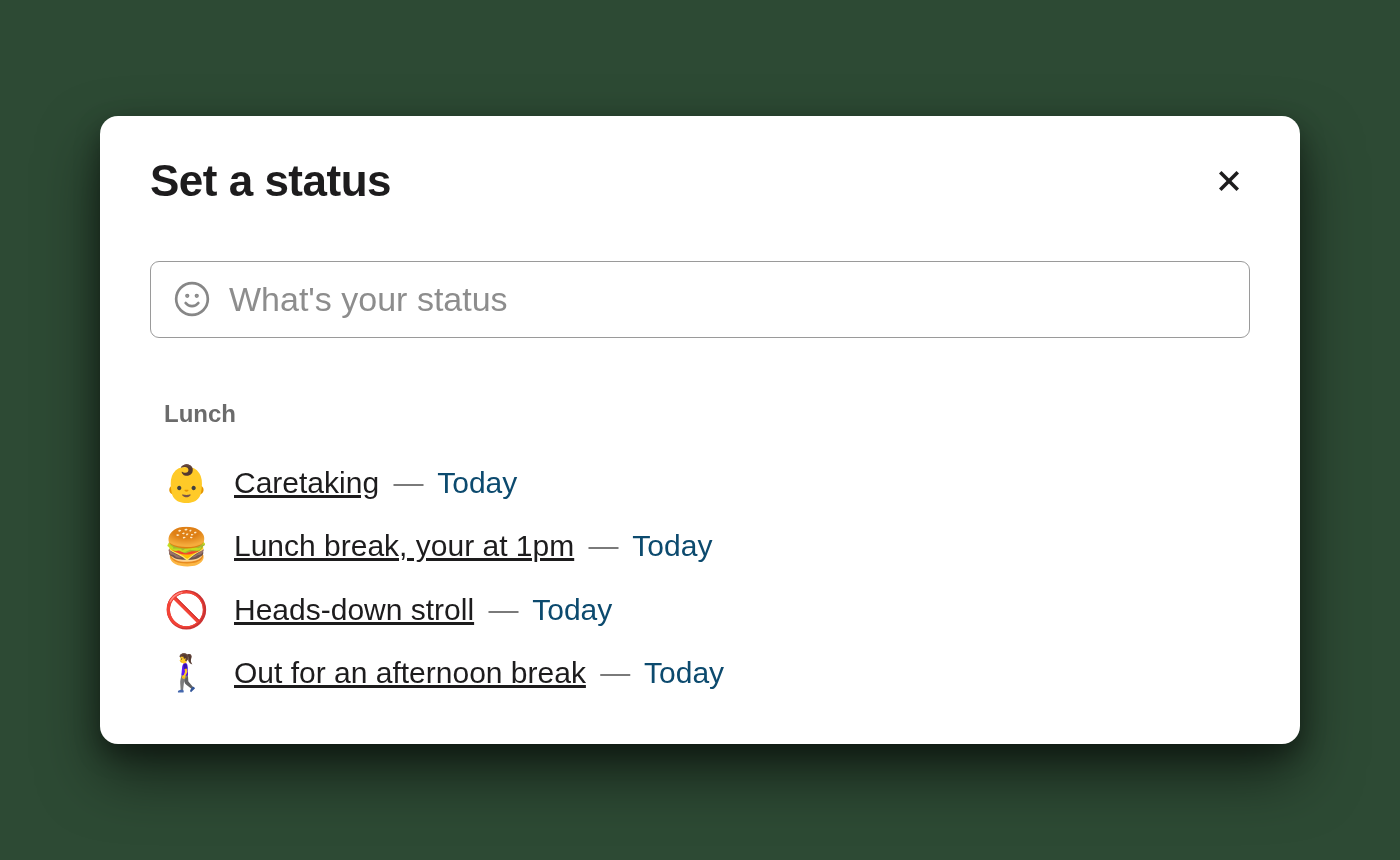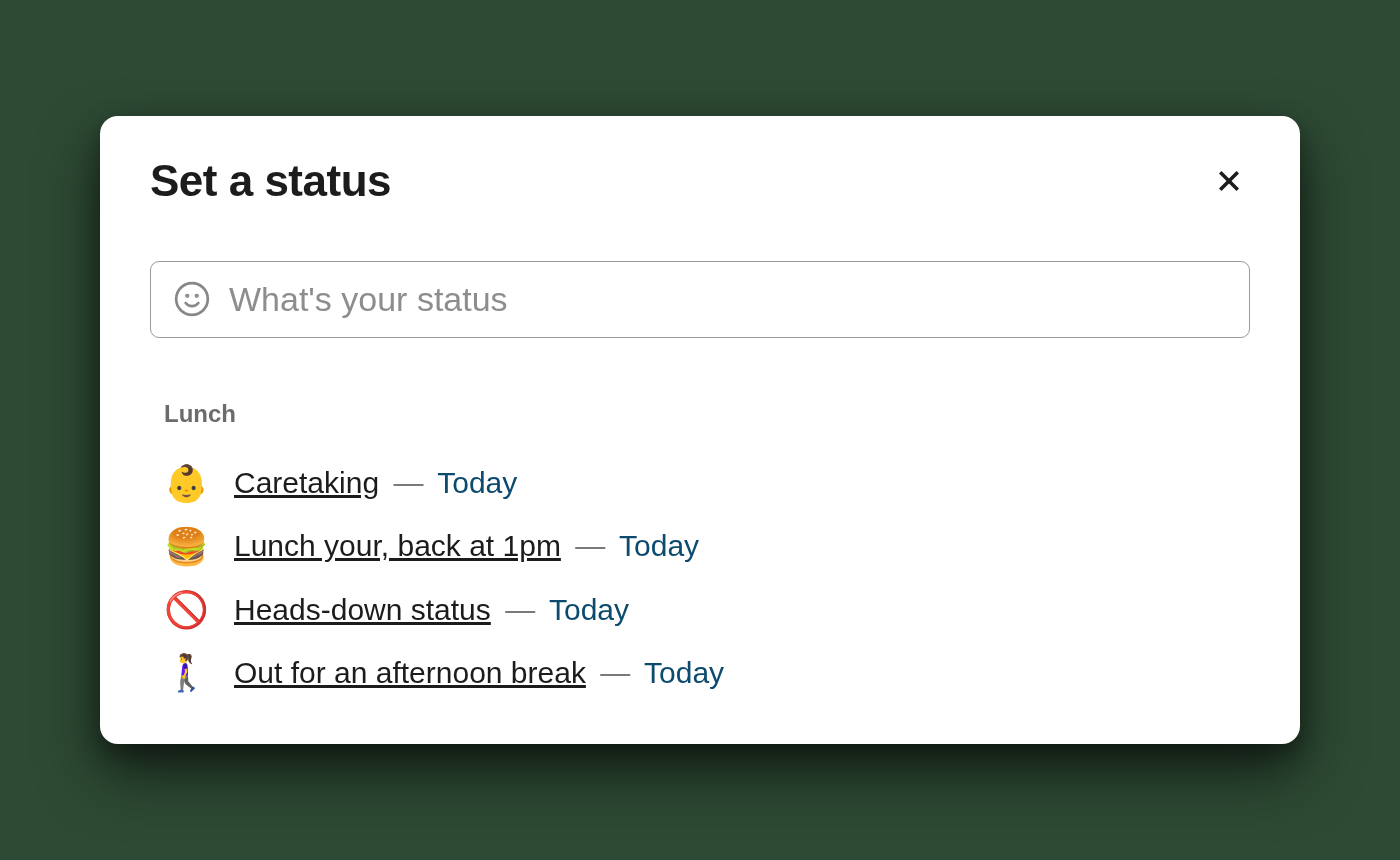--- a/index.html
+++ b/index.html
@@ -155,30 +155,30 @@
       <span>
         <span class="recent-text">Caretaking</span>
         <span class="sep">—</span>
         <span class="time">Today</span>
       </span>
     </div>
 
     <div class="recent-item">
       <span class="recent-emoji">🍔</span>
       <span>
-        <span class="recent-text">Lunch your, back at 1pm</span>
+        <span class="recent-text">Lunch break, your at 1pm</span>
         <span class="sep">—</span>
         <span class="time">Today</span>
       </span>
     </div>
 
     <div class="recent-item">
       <span class="recent-emoji">🚫</span>
       <span>
-        <span class="recent-text">Heads-down status</span>
+        <span class="recent-text">Heads-down stroll</span>
         <span class="sep">—</span>
         <span class="time">Today</span>
       </span>
     </div>
 
     <div class="recent-item">
       <span class="recent-emoji">🚶‍♀️</span>
       <span>
         <span class="recent-text">Out for an afternoon break</span>
         <span class="sep">—</span>

